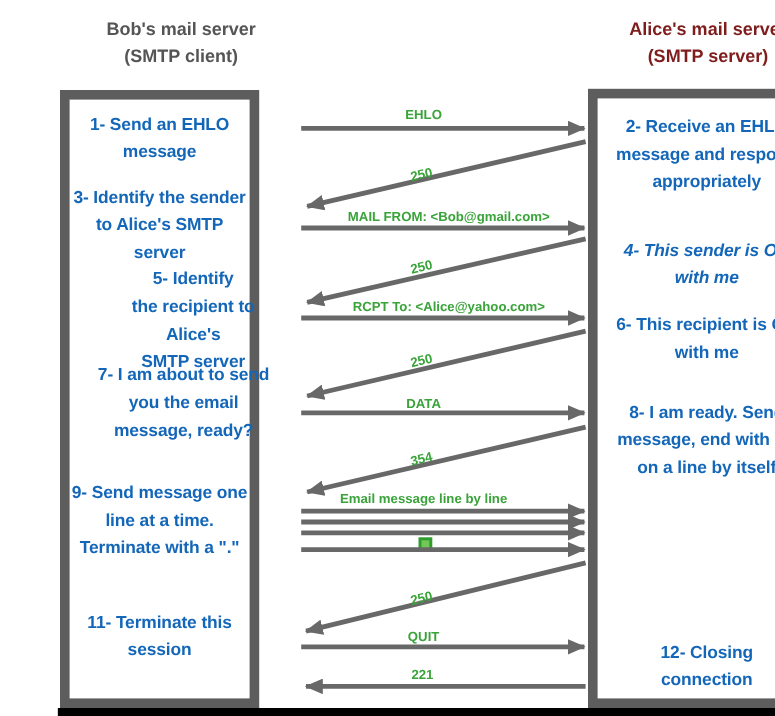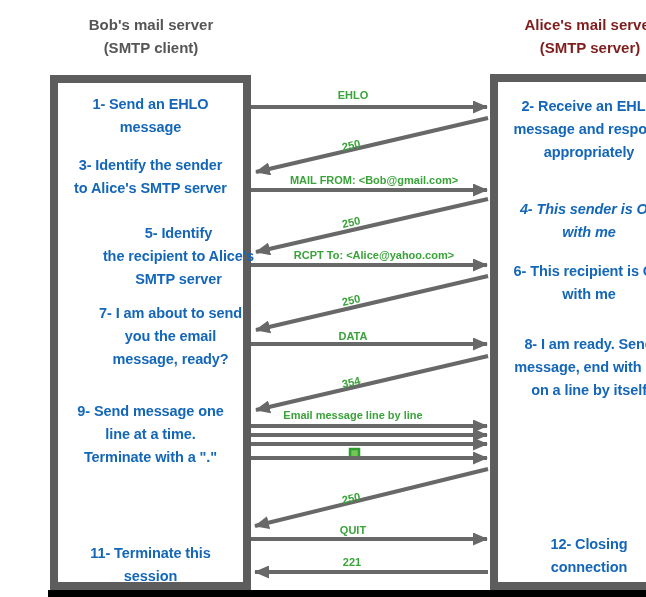--- a/index.html
+++ b/index.html
@@ -12,31 +12,31 @@
     line-height:23px; text-align:center; white-space:pre-line;
   }
   .hdr-left  { left:8px;   width:190px; color:#555555; }
   .hdr-center{ left:228px; width:186px; color:#2db52d; }
   .hdr-right { left:445px; width:194px; color:#7f1d1d; }
 
   .bar {
     position:absolute; background:#ffffff; border:8px solid #5d5d5d;
     box-sizing:border-box;
   }
-  .bar-left  { left:2px;   top:75px; width:201px; height:515px; }
+  .bar-left  { left:2px;   top:75px; width:166px; height:515px; }
   .bar-right { left:442px; top:74px; width:198px; height:516px; }
 
   .step {
     position:absolute; left:0; width:100%; text-align:center;
     color:#1467b8; font-weight:bold; font-size:14.5px; line-height:23px;
     letter-spacing:-0.1px; white-space:pre-line;
   }
   
   .cs1 { top:10px;  } .cs3 { top:71px;  } .cs5 { top:139px;padding-left:28px; }
-  .cs7 { top:219px;padding-left:20px; } .cs9 { top:317px; } .cs11{ top:459px; }
+  .cs7 { top:219px;padding-left:20px; } .cs9 { top:317px; } .cs11{ top:425px; }
   
   .ss2 { top:13px;  } .ss4 { top:116px;font-style:italic; } .ss6 { top:178px; }
   .ss8 { top:251px;text-align:center; } .ss10{ top:341px; } .ss12{ top:451px; }
 
   .overlay { position:absolute; left:0; top:0; }
   .arrow   { stroke:#686868; stroke-width:4; marker-end:url(#ah); }
   .lbl {
     fill:#3aa33a; font-weight:bold; font-size:11px; text-anchor:middle;
     font-family:"Liberation Sans", sans-serif;
   }

